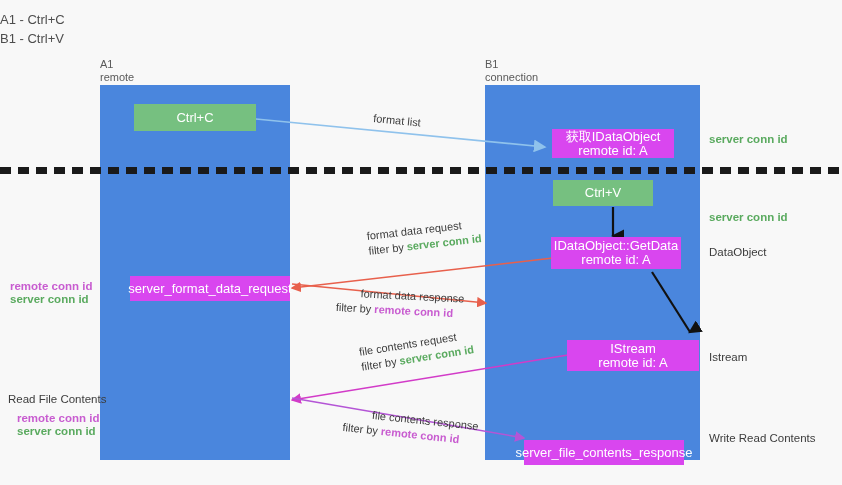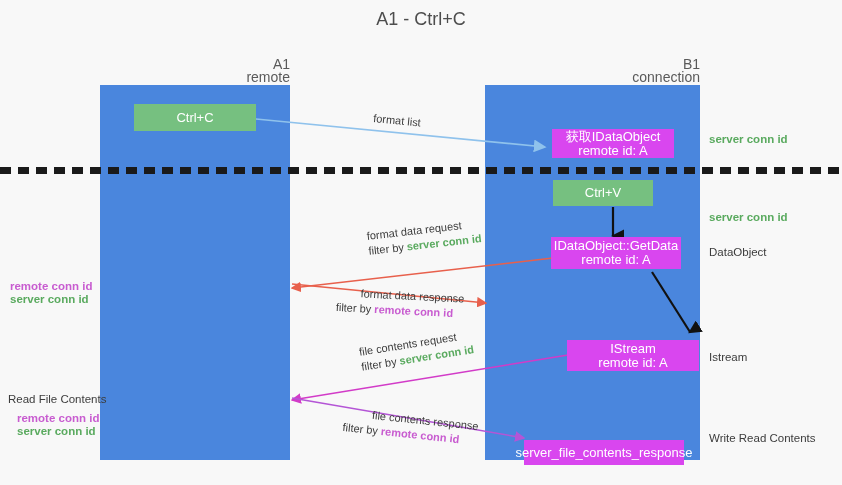--- a/index.html
+++ b/index.html
@@ -16,30 +16,30 @@
     height: 485px;
     background: #f8f8f8;
     overflow: hidden;
   }
   
   .title {
     position: absolute;
     left: 0;
     right: 0;
     top: 10px;
-    text-align: center;
-    font-size: 18px;
+    text-align: left;
+    font-size: 13px;
     color: #4d4d4d;
     line-height: 19px;
   }
   
   .col-head {
     position: absolute;
-    text-align: right;
-    font-size: 14px;
+    text-align: left;
+    font-size: 11px;
     color: #5a5a5a;
     line-height: 13px;
   }
   
   .lane {
     position: absolute;
     background: #4a86dd;
   }
   
   .box {
@@ -97,20 +97,21 @@
     pointer-events: none;
   }
 </style>
 </head>
 <body>
 
 <div id="canvas">
 
   <div class="title">
     <div>A1 - Ctrl+C</div>
+    <div>B1 - Ctrl+V</div>
   </div>
 
   <div class="col-head" style="left:100px; top:58px; width:190px;">
     <div>A1</div>
     <div>remote</div>
   </div>
   <div class="col-head" style="left:485px; top:58px; width:215px;">
     <div>B1</div>
     <div>connection</div>
   </div>
@@ -163,20 +164,23 @@
 
   <div class="box green" style="left:553px; top:180px; width:100px; height:26px;">
     <span>Ctrl+V</span>
   </div>
 
   <div class="box orange" style="left:551px; top:237px; width:130px; height:32px;">
     <span>IDataObject::GetData</span>
     <span>remote id: A</span>
   </div>
 
+  <div class="box orange" style="left:130px; top:276px; width:160px; height:25px;">
+    <span>server_format_data_request</span>
+  </div>
 
 
   <div class="box orange" style="left:567px; top:340px; width:132px; height:31px;">
     <span>IStream</span>
     <span>remote id: A</span>
   </div>
 
 
   <div class="box orange" style="left:524px; top:425px; width:160px; height:25px;margin-top:15px;">
     <span>server_file_contents_response</span>

